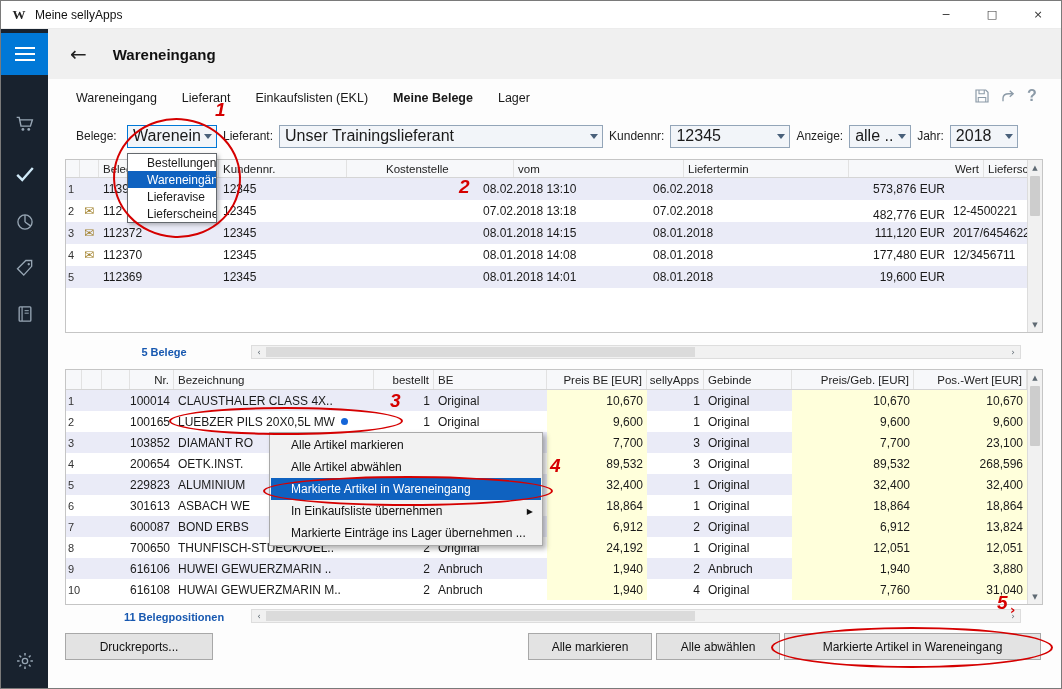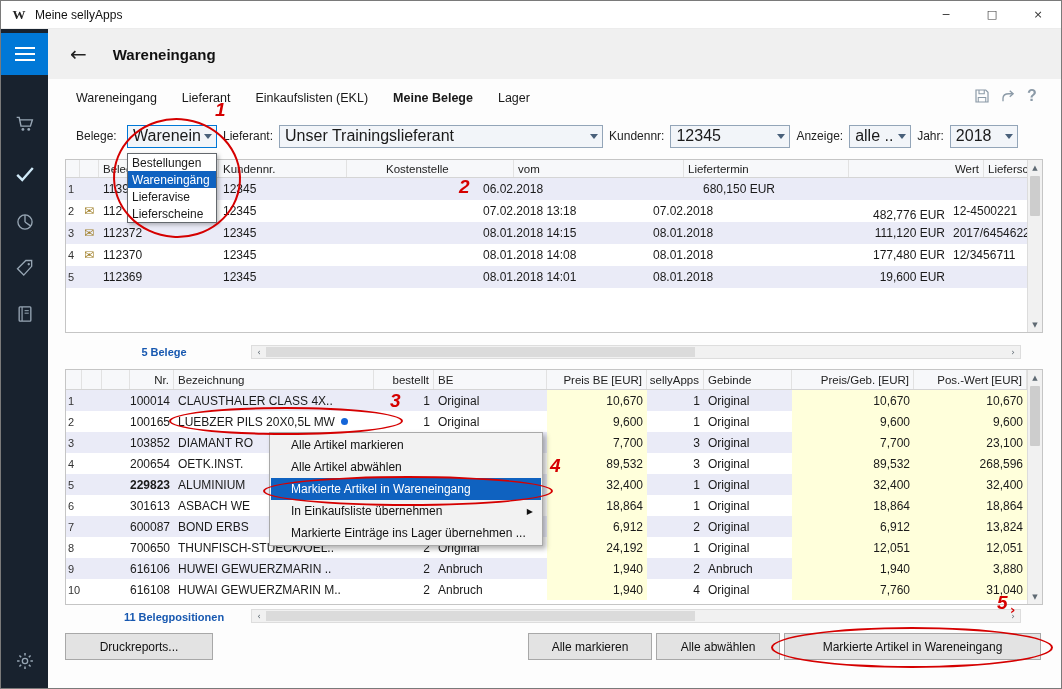--- a/index.html
+++ b/index.html
@@ -70,21 +70,21 @@
   .hscroll{position:absolute;height:14px;background:#f1f1f1;border:1px solid #ddd;display:flex;align-items:center;box-sizing:border-box;z-index:2;}
   .harr{width:14px;text-align:center;font-size:9px;color:#5f6a73;line-height:12px;font-family:"DejaVu Sans",sans-serif;}
   .htrack{flex:1;position:relative;height:100%;}
   .hthumb{position:absolute;left:0;top:1px;bottom:1px;width:58%;background:#dbdbdb;}
 
   
   .btn{position:absolute;top:632px;height:27px;background:#e3e3e3;border:1px solid #a8a8a8;font-family:inherit;font-size:12px;color:#111;box-sizing:border-box;z-index:2;}
 
   
   .dropdown{position:absolute;left:126px;top:152px;width:90px;background:#fff;border:1px solid #64696e;box-shadow:2px 2px 4px rgba(0,0,0,.25);z-index:40;box-sizing:border-box;}
-  .dd-item{height:17px;display:flex;align-items:center;padding:0 4px;font-size:12px;overflow:hidden;white-space:nowrap;}
+  .dd-item{height:17px;display:flex;align-items:center;padding:0 19px;font-size:12px;overflow:hidden;white-space:nowrap;}
   .dd-item.sel{background:#0f62c0;color:#fff;}
   .ctxmenu{position:absolute;left:268px;top:431px;width:274px;background:#f2f2f2;border:1px solid #a9a9a9;box-shadow:3px 3px 5px rgba(0,0,0,.3);z-index:40;padding:1px;box-sizing:border-box;}
   .cm-item{height:22px;display:flex;align-items:center;padding:0 8px 0 20px;font-size:12px;color:#111;white-space:nowrap;overflow:hidden;}
   .cm-item.hl{background:#0f62c0;color:#fff;}
   .cm-arrow{margin-left:auto;font-size:8px;font-family:"DejaVu Sans",sans-serif;}
 
   
   .anno-num{position:absolute;color:#d50000;font-size:19px;font-weight:bold;font-style:italic;z-index:60;line-height:1;pointer-events:none;}
   .anno-ellipse{position:absolute;border:2px solid #d50000;border-radius:50%;z-index:60;box-sizing:border-box;pointer-events:none;}
   .anno-caret{position:absolute;color:#d50000;font-size:13px;font-weight:bold;z-index:60;font-family:"DejaVu Sans",sans-serif;pointer-events:none;}
@@ -222,22 +222,23 @@
           <div class="tcell" style="width: 165px;">Liefertermin</div>
           <div class="tcell r" style="width: 135px;">Wert</div>
           <div class="tcell" style="width: 78px;">Lieferschein</div>
         </div>
         <div class="trow alt" style="height: 22px;">
           <div class="tcell num" style="width: 14px;">1</div>
           <div class="tcell " style="width: 19px;"></div>
           <div class="tcell " style="width: 120px;">1139</div>
           <div class="tcell " style="width: 128px;">12345</div>
           <div class="tcell " style="width: 132px;"></div>
+          <div class="tcell " style="width: 170px;">08.02.2018 13:10</div>
           <div class="tcell " style="width: 165px;">06.02.2018</div>
-          <div class="tcell r" style="width: 135px;">680,150 EUR</div>
+          <div class="tcell r" style="width: 135px;">573,876 EUR</div>
           <div class="tcell " style="width: 78px;"></div>
         </div>
         <div class="trow" style="height: 22px;">
           <div class="tcell num" style="width: 14px;">2</div>
           <div class="tcell " style="width: 19px;">
             <span class="mail">✉</span>
           </div>
           <div class="tcell " style="width: 120px;">112</div>
           <div class="tcell " style="width: 128px;">12345</div>
           <div class="tcell " style="width: 132px;"></div>
@@ -377,21 +378,21 @@
           <div class="tcell r yellow" style="width: 100px;">89,532</div>
           <div class="tcell r" style="width: 57px;">3</div>
           <div class="tcell " style="width: 88px;">Original</div>
           <div class="tcell r yellow" style="width: 122px;">89,532</div>
           <div class="tcell r yellow" style="width: 113px;">268,596</div>
         </div>
         <div class="trow alt" style="height: 21px;">
           <div class="tcell num" style="width: 16px;">5</div>
           <div class="tcell " style="width: 20px;"></div>
           <div class="tcell " style="width: 28px;"></div>
-          <div class="tcell r" style="width: 44px; font-weight: bold;">229823</div>
+          <div class="tcell r" style="width: 44px;">229823</div>
           <div class="tcell " style="width: 200px;">
             <span class="ctext">ALUMINIUM</span>
           </div>
           <div class="tcell r" style="width: 60px;"></div>
           <div class="tcell " style="width: 113px;"></div>
           <div class="tcell r yellow" style="width: 100px;">32,400</div>
           <div class="tcell r" style="width: 57px;">1</div>
           <div class="tcell " style="width: 88px;">Original</div>
           <div class="tcell r yellow" style="width: 122px;">32,400</div>
           <div class="tcell r yellow" style="width: 113px;">32,400</div>

